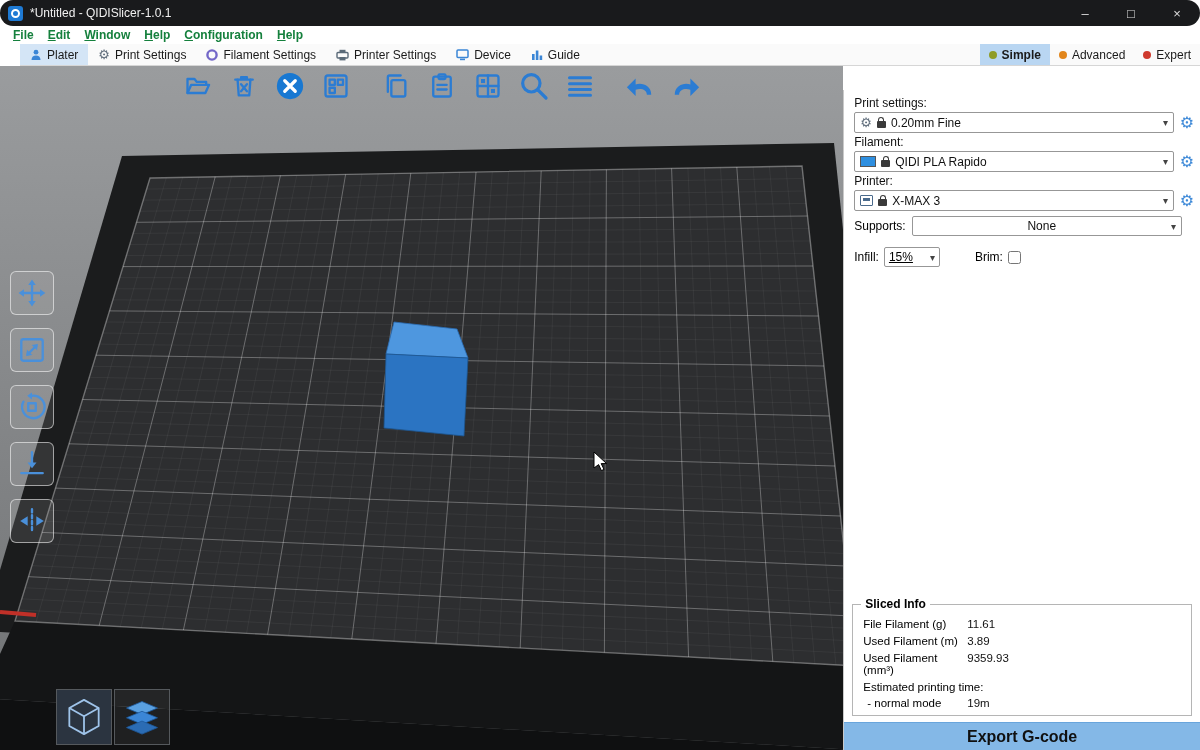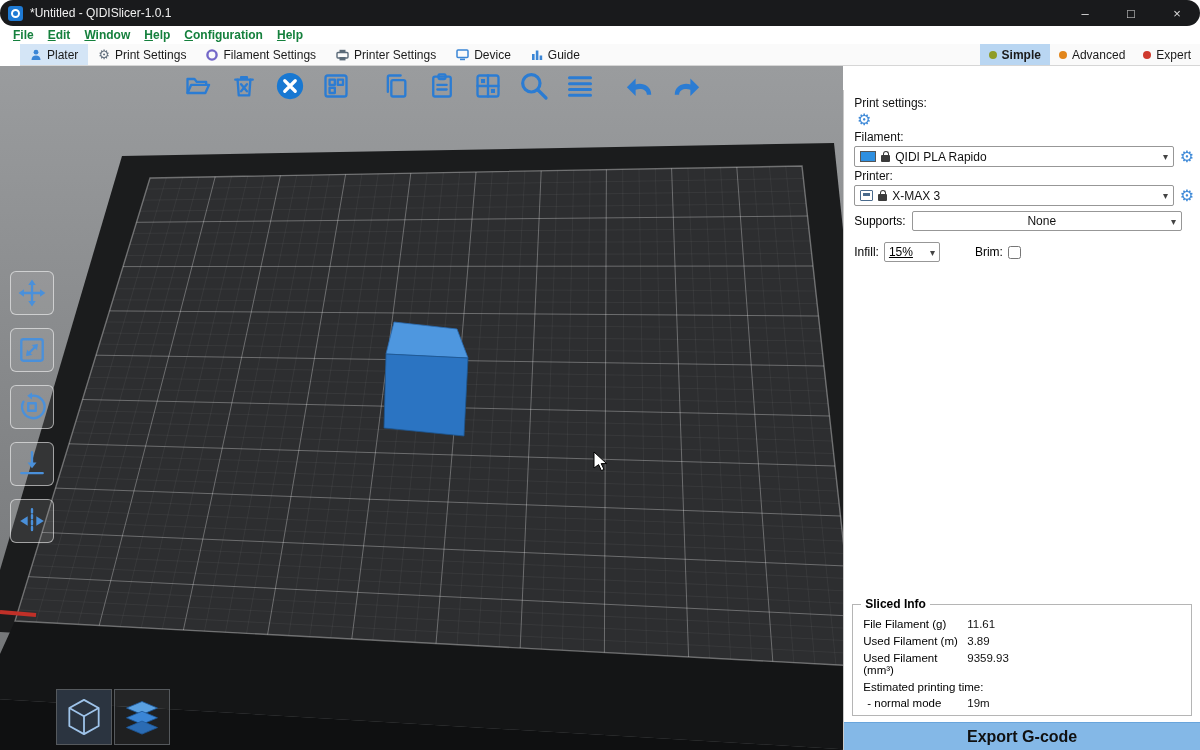--- a/index.html
+++ b/index.html
@@ -444,20 +444,26 @@
               </g>
             </svg>
         </button>
       </div>
     </div>
 
     <div class="sidebar">
 
       <div class="sb-label">Print settings:</div>
       <div class="combo-row">
+        <div class="combo">
+          <span class="combo-gear"></span>
+          <span class="lock-icon"></span>
+          <span class="txt">0.20mm Fine</span>
+          <span class="chev"></span>
+        </div>
         <button class="gear-btn"></button>
       </div>
 
       <div class="sb-label">Filament:</div>
       <div class="combo-row">
         <div class="combo">
           <span class="filament-swatch"></span>
           <span class="lock-icon"></span>
           <span class="txt">QIDI PLA Rapido</span>
           <span class="chev"></span>

